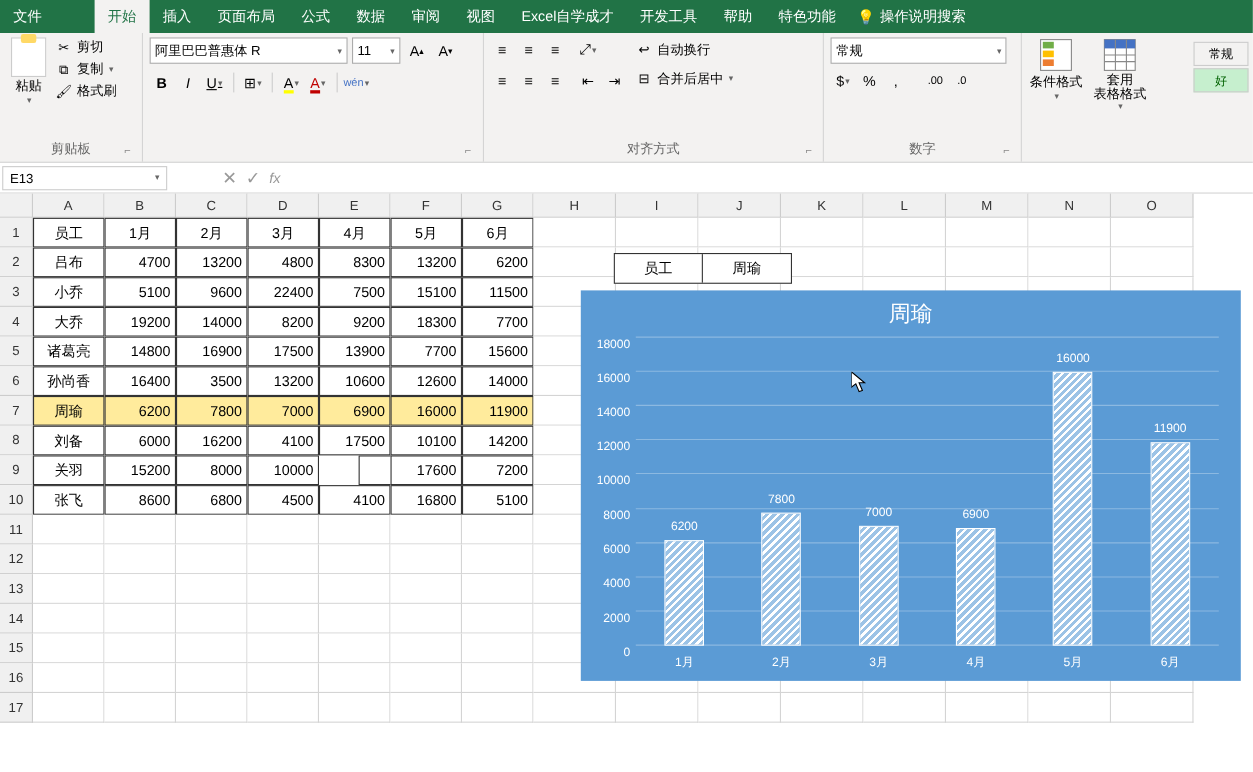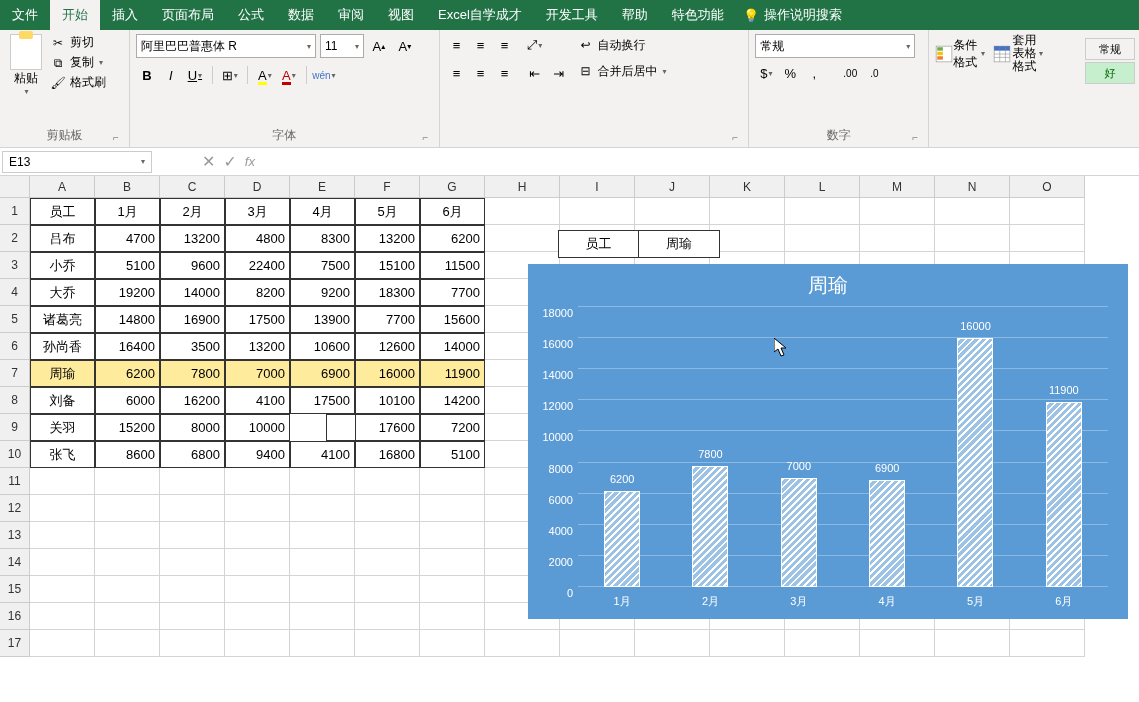--- a/index.html
+++ b/index.html
@@ -1,21 +1,21 @@
 <!DOCTYPE html>
 <html><head>
 <meta charset="utf-8">
 <style>
 * { box-sizing: border-box; margin: 0; padding: 0; font-family: "Microsoft YaHei", sans-serif; }
 body { background: #fff; overflow: hidden; width: 1139px; height: 702px; }
 
 
 .ribbon-tabs { background: #217346; height: 30px; display: flex; align-items: center; color: #fff; font-size: 13px; }
 .ribbon-tabs .tab { padding: 0 12px; height: 100%; display: flex; align-items: center; cursor: pointer; }
-.ribbon-tabs .tab.active { background: #f3f2f1; color: #217346; }
+.ribbon-tabs .tab.active { background: #f3f2f1; color: #217346; margin-left: 36px; }
 .ribbon-tabs .tell-me { display: flex; align-items: center; gap: 4px; margin-left: 8px; }
 
 
 .ribbon { background: #f3f2f1; height: 118px; border-bottom: 1px solid #d4d4d4; display: flex; position: relative; }
 .ribbon-group { border-right: 1px solid #d4d4d4; padding: 4px 6px 2px 6px; display: flex; flex-direction: column; position: relative; }
 .ribbon-group-label { font-size: 12px; color: #666; text-align: center; position: absolute; bottom: 3px; left: 0; right: 0; }
 .ribbon-group-anchor { position: absolute; bottom: 3px; right: 4px; width: 12px; height: 12px; font-size: 10px; color: #888; cursor: pointer; }
 
 .clipboard-btns { display: flex; gap: 4px; }
 .paste-big { width: 40px; display: flex; flex-direction: column; align-items: center; font-size: 12px; cursor: pointer; }
@@ -35,21 +35,21 @@
 .align-grid { display: grid; grid-template-columns: repeat(3, 22px); gap: 2px; }
 .align-sec { display: flex; gap: 8px; }
 .align-col2 { display: flex; flex-direction: column; gap: 4px; font-size: 12px; }
 .wrap-btn, .merge-btn { display: flex; align-items: center; gap: 4px; cursor: pointer; white-space: nowrap; height: 22px; }
 
 .num-sec { display: flex; flex-direction: column; gap: 4px; }
 .num-select { width: 160px; height: 24px; border: 1px solid #ababab; background: #fff; font-size: 12px; padding: 0 4px; display: flex; align-items: center; justify-content: space-between; }
 .num-row2 { display: flex; gap: 2px; }
 
 .styles-sec { display: flex; gap: 8px; }
-.style-big { display: flex; flex-direction: row; align-items: center; font-size: 12px; cursor: pointer; width: 50px; }
+.style-big { display: flex; flex-direction: column; align-items: center; font-size: 12px; cursor: pointer; width: 50px; }
 .style-big .icon { width: 32px; height: 32px; }
 
 .style-gallery { display: flex; flex-direction: column; gap: 2px; }
 .style-cell { width: 50px; height: 22px; border: 1px solid #ccc; font-size: 11px; display: flex; align-items: center; justify-content: center; }
 
 
 .formula-row { height: 28px; border-bottom: 1px solid #d4d4d4; display: flex; align-items: center; background: #fff; }
 .name-box { width: 150px; height: 22px; border: 1px solid #ccc; margin-left: 2px; padding: 0 6px; font-size: 12px; display: flex; align-items: center; justify-content: space-between; }
 .fx-btns { display: flex; align-items: center; gap: 8px; margin: 0 10px; color: #999; }
 .fx-label { font-style: italic; font-size: 13px; }
@@ -170,21 +170,20 @@
       <div class="btn-sq">
           <span style="position:relative;color:#C00000">A<span style="position:absolute;bottom:-2px;left:0;right:0;height:3px;background:#C00000"></span></span>
           <span class="dd-arrow">▾</span>
         </div>
       <div style="width:1px;height:18px;background:#ccc;margin:0 4px"></div>
       <div class="btn-sq" style="color:#4472C4;font-size:10px">
           <span>wén</span>
           <span class="dd-arrow">▾</span>
         </div>
     </div>
-    <div class="ribbon-group-label">字体</div>
     <div class="ribbon-group-anchor">⌐</div>
   </div>
 
   <div class="ribbon-group" style="width:310px">
     <div class="align-sec">
       <div>
         <div class="align-grid" style="margin-bottom:6px">
           <div class="btn-sq">≡</div>
           <div class="btn-sq">≡</div>
           <div class="btn-sq">≡</div>
@@ -209,20 +208,21 @@
             <span class="mini-icon">↩</span>
             <span>自动换行</span>
           </div>
         <div class="merge-btn">
             <span class="mini-icon">⊟</span>
             <span>合并后居中</span>
             <span class="dd-arrow">▾</span>
           </div>
       </div>
     </div>
+    <div class="ribbon-group-label">对齐方式</div>
     <div class="ribbon-group-anchor">⌐</div>
   </div>
 
   <div class="ribbon-group" style="width:180px">
     <div class="num-sec">
       <div class="num-select">
           <span>常规</span>
           <span class="dd-arrow">▾</span>
         </div>
       <div class="num-row2">
@@ -390,21 +390,21 @@
             <div class="cell b-all center" style="left: 0px; top: 216px; width: 65px; height: 27px;">关羽</div>
             <div class="cell b-all right" style="left: 65px; top: 216px; width: 65px; height: 27px;">15200</div>
             <div class="cell b-all right" style="left: 130px; top: 216px; width: 65px; height: 27px;">8000</div>
             <div class="cell b-all right" style="left: 195px; top: 216px; width: 65px; height: 27px;">10000</div>
             <div class="cell b-all right" style="left: 260px; top: 216px; width: 65px; height: 27px; margin-left: 36px;">7900</div>
             <div class="cell b-all right" style="left: 325px; top: 216px; width: 65px; height: 27px;">17600</div>
             <div class="cell b-all right" style="left: 390px; top: 216px; width: 65px; height: 27px;">7200</div>
             <div class="cell b-all center" style="left: 0px; top: 243px; width: 65px; height: 27px;">张飞</div>
             <div class="cell b-all right" style="left: 65px; top: 243px; width: 65px; height: 27px;">8600</div>
             <div class="cell b-all right" style="left: 130px; top: 243px; width: 65px; height: 27px;">6800</div>
-            <div class="cell b-all right" style="left: 195px; top: 243px; width: 65px; height: 27px;">9400</div>
+            <div class="cell b-all right" style="left: 195px; top: 243px; width: 65px; height: 27px;">4500</div>
             <div class="cell b-all right" style="left: 260px; top: 243px; width: 65px; height: 27px;">4100</div>
             <div class="cell b-all right" style="left: 325px; top: 243px; width: 65px; height: 27px;">16800</div>
             <div class="cell b-all right" style="left: 390px; top: 243px; width: 65px; height: 27px;">5100</div>
             <div class="cell" style="left: 455px; top: 0px; width: 75px; height: 27px;"></div>
             <div class="cell" style="left: 530px; top: 0px; width: 75px; height: 27px;"></div>
             <div class="cell" style="left: 605px; top: 0px; width: 75px; height: 27px;"></div>
             <div class="cell" style="left: 680px; top: 0px; width: 75px; height: 27px;"></div>
             <div class="cell" style="left: 755px; top: 0px; width: 75px; height: 27px;"></div>
             <div class="cell" style="left: 830px; top: 0px; width: 75px; height: 27px;"></div>
             <div class="cell" style="left: 905px; top: 0px; width: 75px; height: 27px;"></div>

